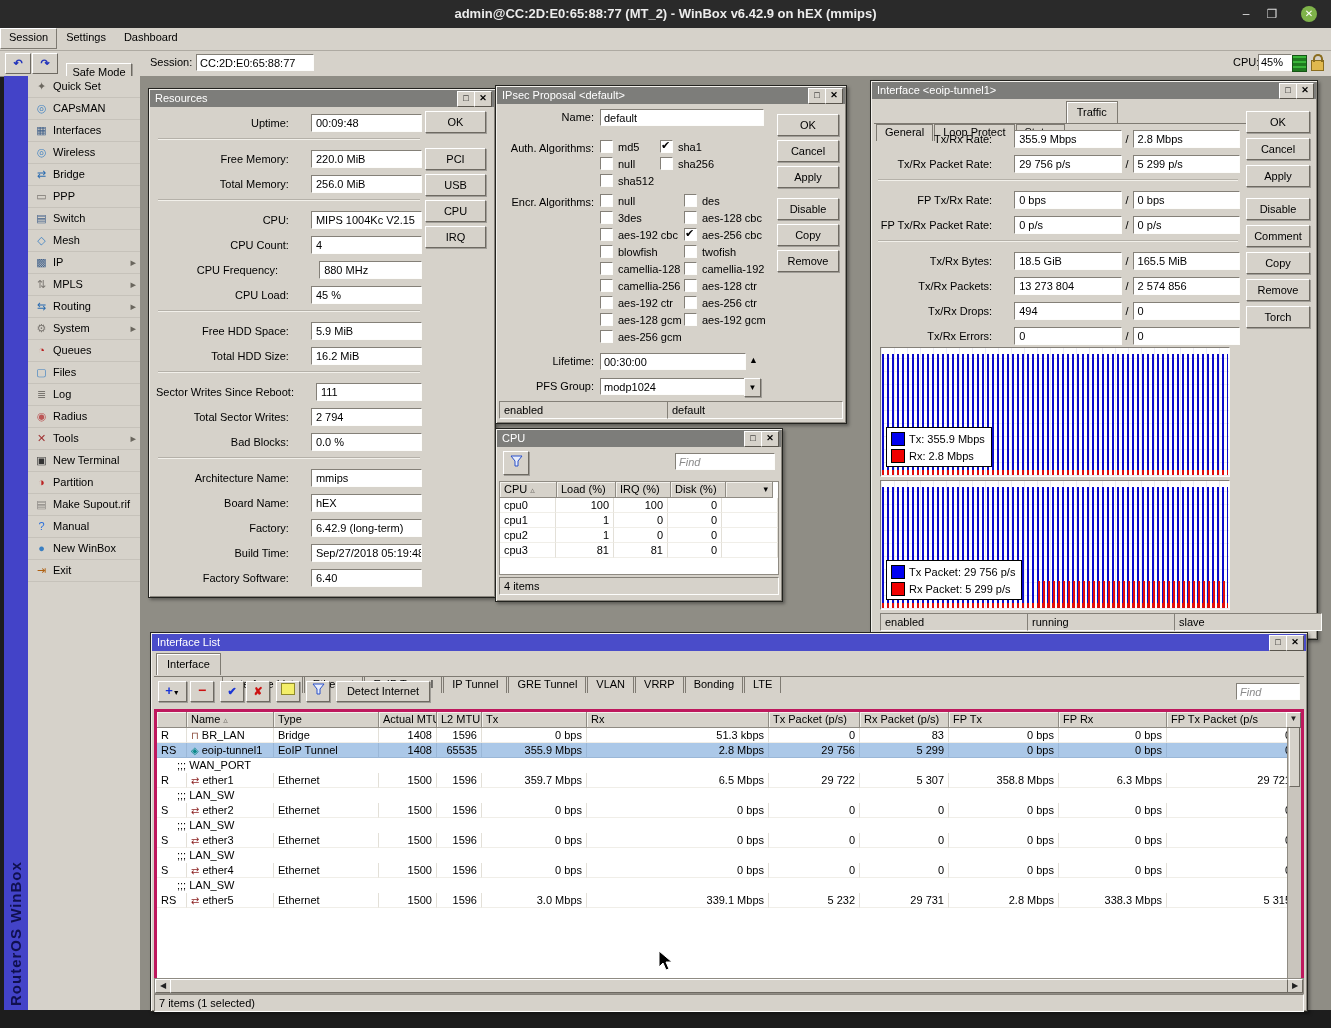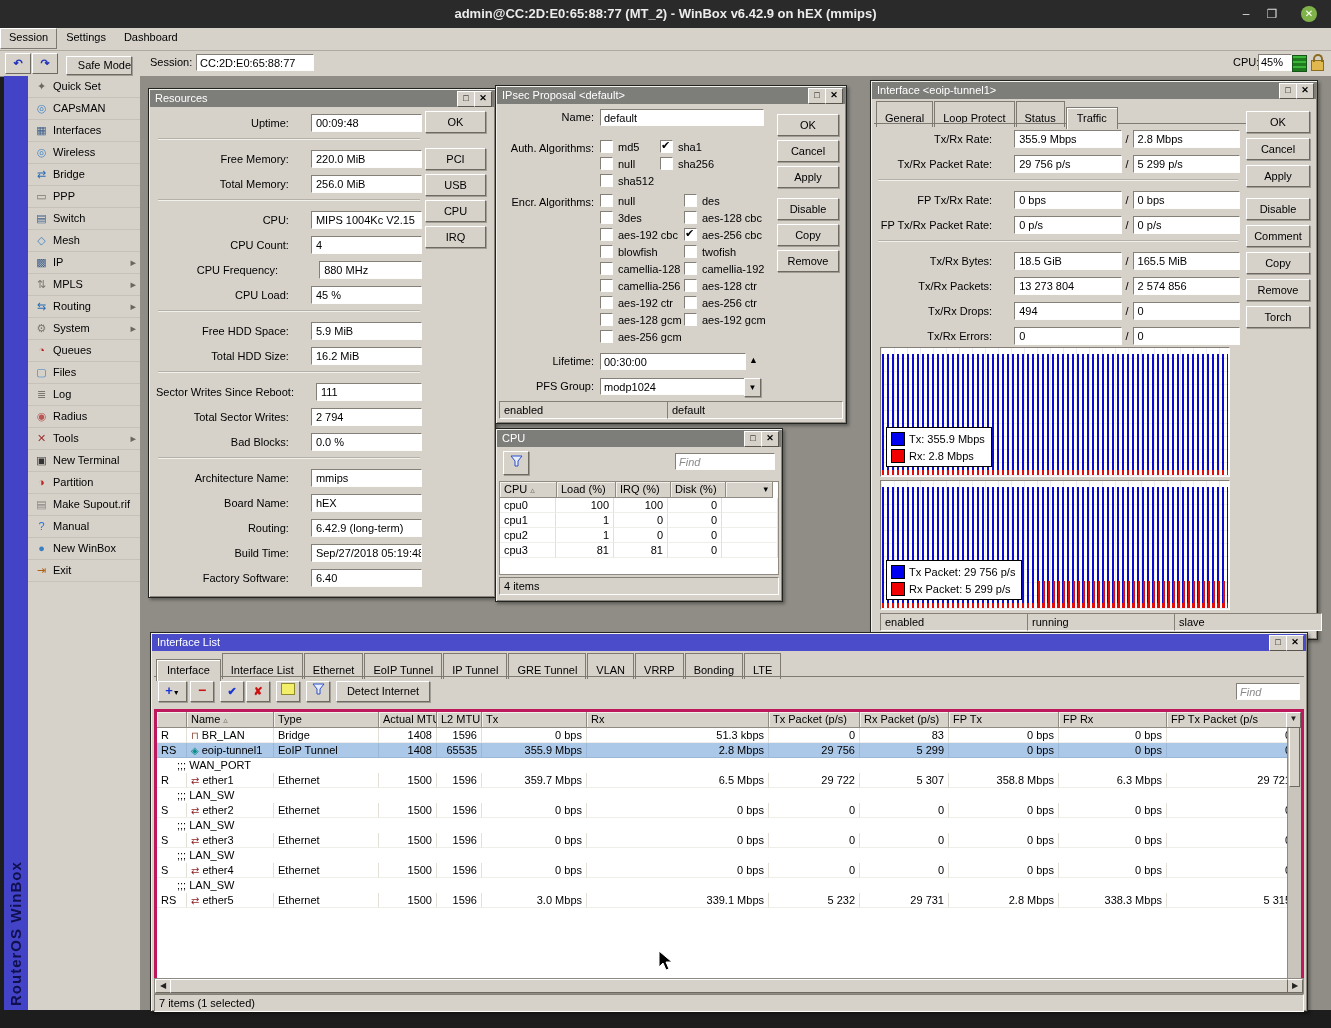--- a/index.html
+++ b/index.html
@@ -43,22 +43,22 @@
   .kv-row{display:flex;align-items:center;height:20px;margin-bottom:5px;}
   .kv-label{text-align:right;padding-right:22px;white-space:nowrap;}
   .kv-value{height:16px;line-height:16px;padding:0 4px;white-space:nowrap;overflow:hidden;}
   .sep{height:0;border-top:1px solid #b5b1a9;border-bottom:1px solid #f2f0ea;margin:4px 2px 9px 2px;}
   
   .cb-row{height:17px;line-height:15px;white-space:nowrap;}
   .cb{display:inline-block;width:11px;height:11px;background:#fff;border:1px solid;
       border-color:#848078 #fdfdfb #fdfdfb #848078;vertical-align:-2px;margin-right:5px;position:relative;}
   .cb.checked::after{content:"\2714";position:absolute;top:-3px;left:0;font-size:11px;color:#000;}
   
-  .tab{display:inline-block;padding:10px 8px 3px 8px;border:1px solid #7e7a72;border-bottom:none;background:#d6d2ca;
-       margin-right:1px;position:relative;top:0;}
+  .tab{display:inline-block;padding:1px 8px 3px 8px;border:1px solid #7e7a72;border-bottom:none;background:#d6d2ca;
+       margin-right:1px;position:relative;top:20px;}
   .tab.active{top:0;padding:4px 10px 5px 10px;z-index:3;box-shadow:inset 1px 1px 0 #fff;}
   .tabline{position:absolute;left:0;right:0;height:1px;background:#7e7a72;}
   
   .th-cell{background:#d6d2ca;border-right:1px solid #8f8b83;border-bottom:1px solid #8f8b83;
        box-shadow:inset 1px 1px 0 #f3f1ec;padding:0 4px;height:15px;line-height:15px;white-space:nowrap;overflow:hidden;}
   .t-row{display:flex;height:15px;line-height:15px;background:#fff;}
   .t-cell{padding:0 4px;border-right:1px solid #e3e0d8;border-bottom:1px solid #f0eee8;white-space:nowrap;overflow:hidden;}
   .t-row.selected .t-cell{background:#abc8e8;border-right-color:#9ab7d7;border-bottom-color:#9ab7d7;}
   .num{text-align:right;}
   .comment-row{height:15px;line-height:15px;background:#fff;padding-left:20px;white-space:nowrap;}
@@ -93,21 +93,21 @@
     <span class="appctl" style="right:76px;">–</span>
     <span class="appctl" style="right:50px;">❐</span>
     <span class="appctl closec" style="right:14px;top:6px;">✕</span>
   </div>
 
   <div class="menubar" id="menubar"><span class="menu-item sel">Session</span><span class="menu-item">Settings</span><span class="menu-item">Dashboard</span></div>
 
   <div class="toolbar-main">
     <span class="tb-icon-btn" style="left:5px;">↶</span>
     <span class="tb-icon-btn" style="left:32px;">↷</span>
-    <span class="btn" style="position:absolute;left:66px;top:5px;width:64px;height:17px;line-height:17px;text-align:right;">Safe Mode</span>
+    <span class="btn" style="position:absolute;left:66px;top:12px;width:64px;height:17px;line-height:17px;">Safe Mode</span>
     <span style="position:absolute;left:150px;top:5px;">Session:</span>
     <input class="sunken" style="position: absolute; left: 196px; top: 3px; width: 110px; height: 15px;" value="CC:2D:E0:65:88:77">
     <span style="position:absolute;left:1233px;top:5px;">CPU:</span>
     <span class="sunken" style="position:absolute;left:1258px;top:3px;width:28px;height:15px;line-height:15px;padding:0 2px;">45%</span>
     <span style="position:absolute;left:1292px;top:4px;width:13px;height:15px;background:repeating-linear-gradient(0deg,#1f7a1f 0 3px,#39b539 3px 5px);border:1px solid #155515;"></span>
     <span style="position:absolute;left:1311px;top:4px;width:11px;height:9px;background:#e0b84e;border:1px solid #8a6d1f;margin-top:5px;"></span>
     <span style="position:absolute;left:1313px;top:3px;width:6px;height:6px;border:2px solid #8a6d1f;border-bottom:none;border-radius:5px 5px 0 0;"></span>
   </div>
 
   <div class="leftstrip">
@@ -204,21 +204,21 @@
           <div class="sep"></div>
           <div class="kv-row">
             <span class="kv-label" style="width: 142px;">Architecture Name:</span>
             <span class="kv-value sunken" style="width: 108px;">mmips</span>
           </div>
           <div class="kv-row">
             <span class="kv-label" style="width: 142px;">Board Name:</span>
             <span class="kv-value sunken" style="width: 108px;">hEX</span>
           </div>
           <div class="kv-row">
-            <span class="kv-label" style="width: 142px;">Routing:</span>
+            <span class="kv-label" style="width: 142px;">Factory:</span>
             <span class="kv-value sunken" style="width: 108px;">6.42.9 (long-term)</span>
           </div>
           <div class="kv-row">
             <span class="kv-label" style="width: 142px;">Build Time:</span>
             <span class="kv-value sunken" style="width: 108px;">Sep/27/2018 05:19:48</span>
           </div>
           <div class="kv-row">
             <span class="kv-label" style="width: 142px;">Factory Software:</span>
             <span class="kv-value sunken" style="width: 108px;">6.40</span>
           </div>

